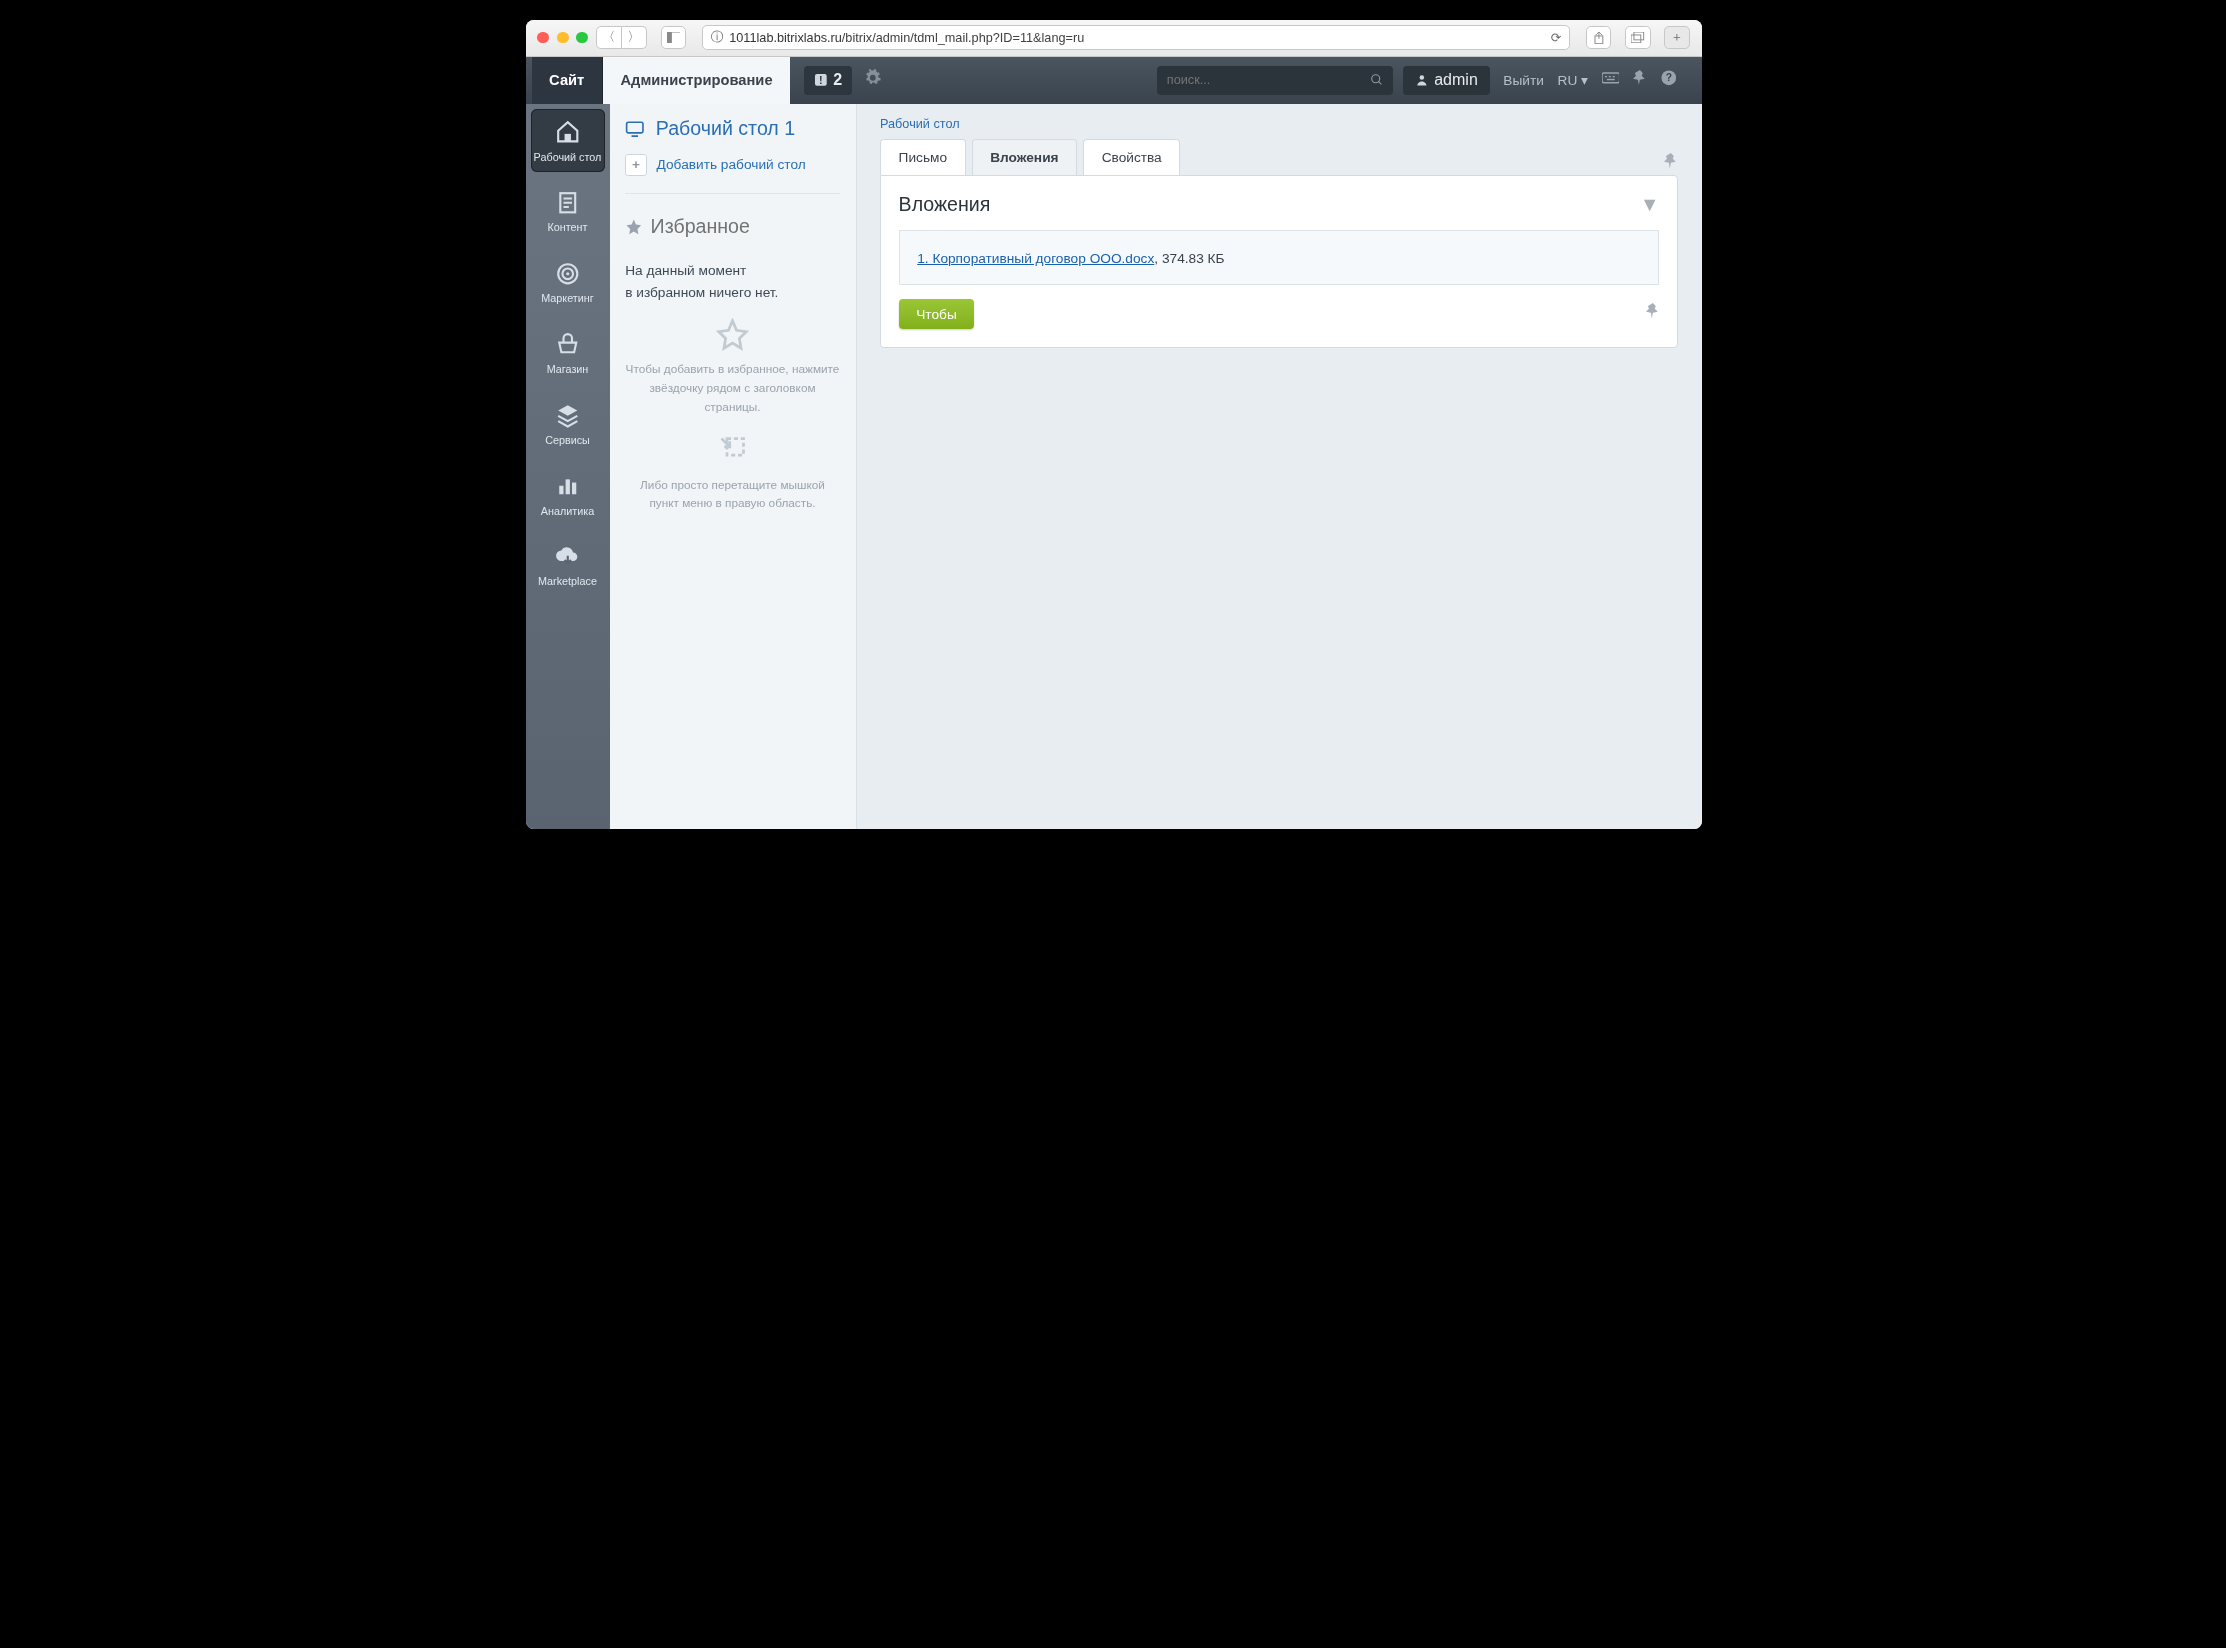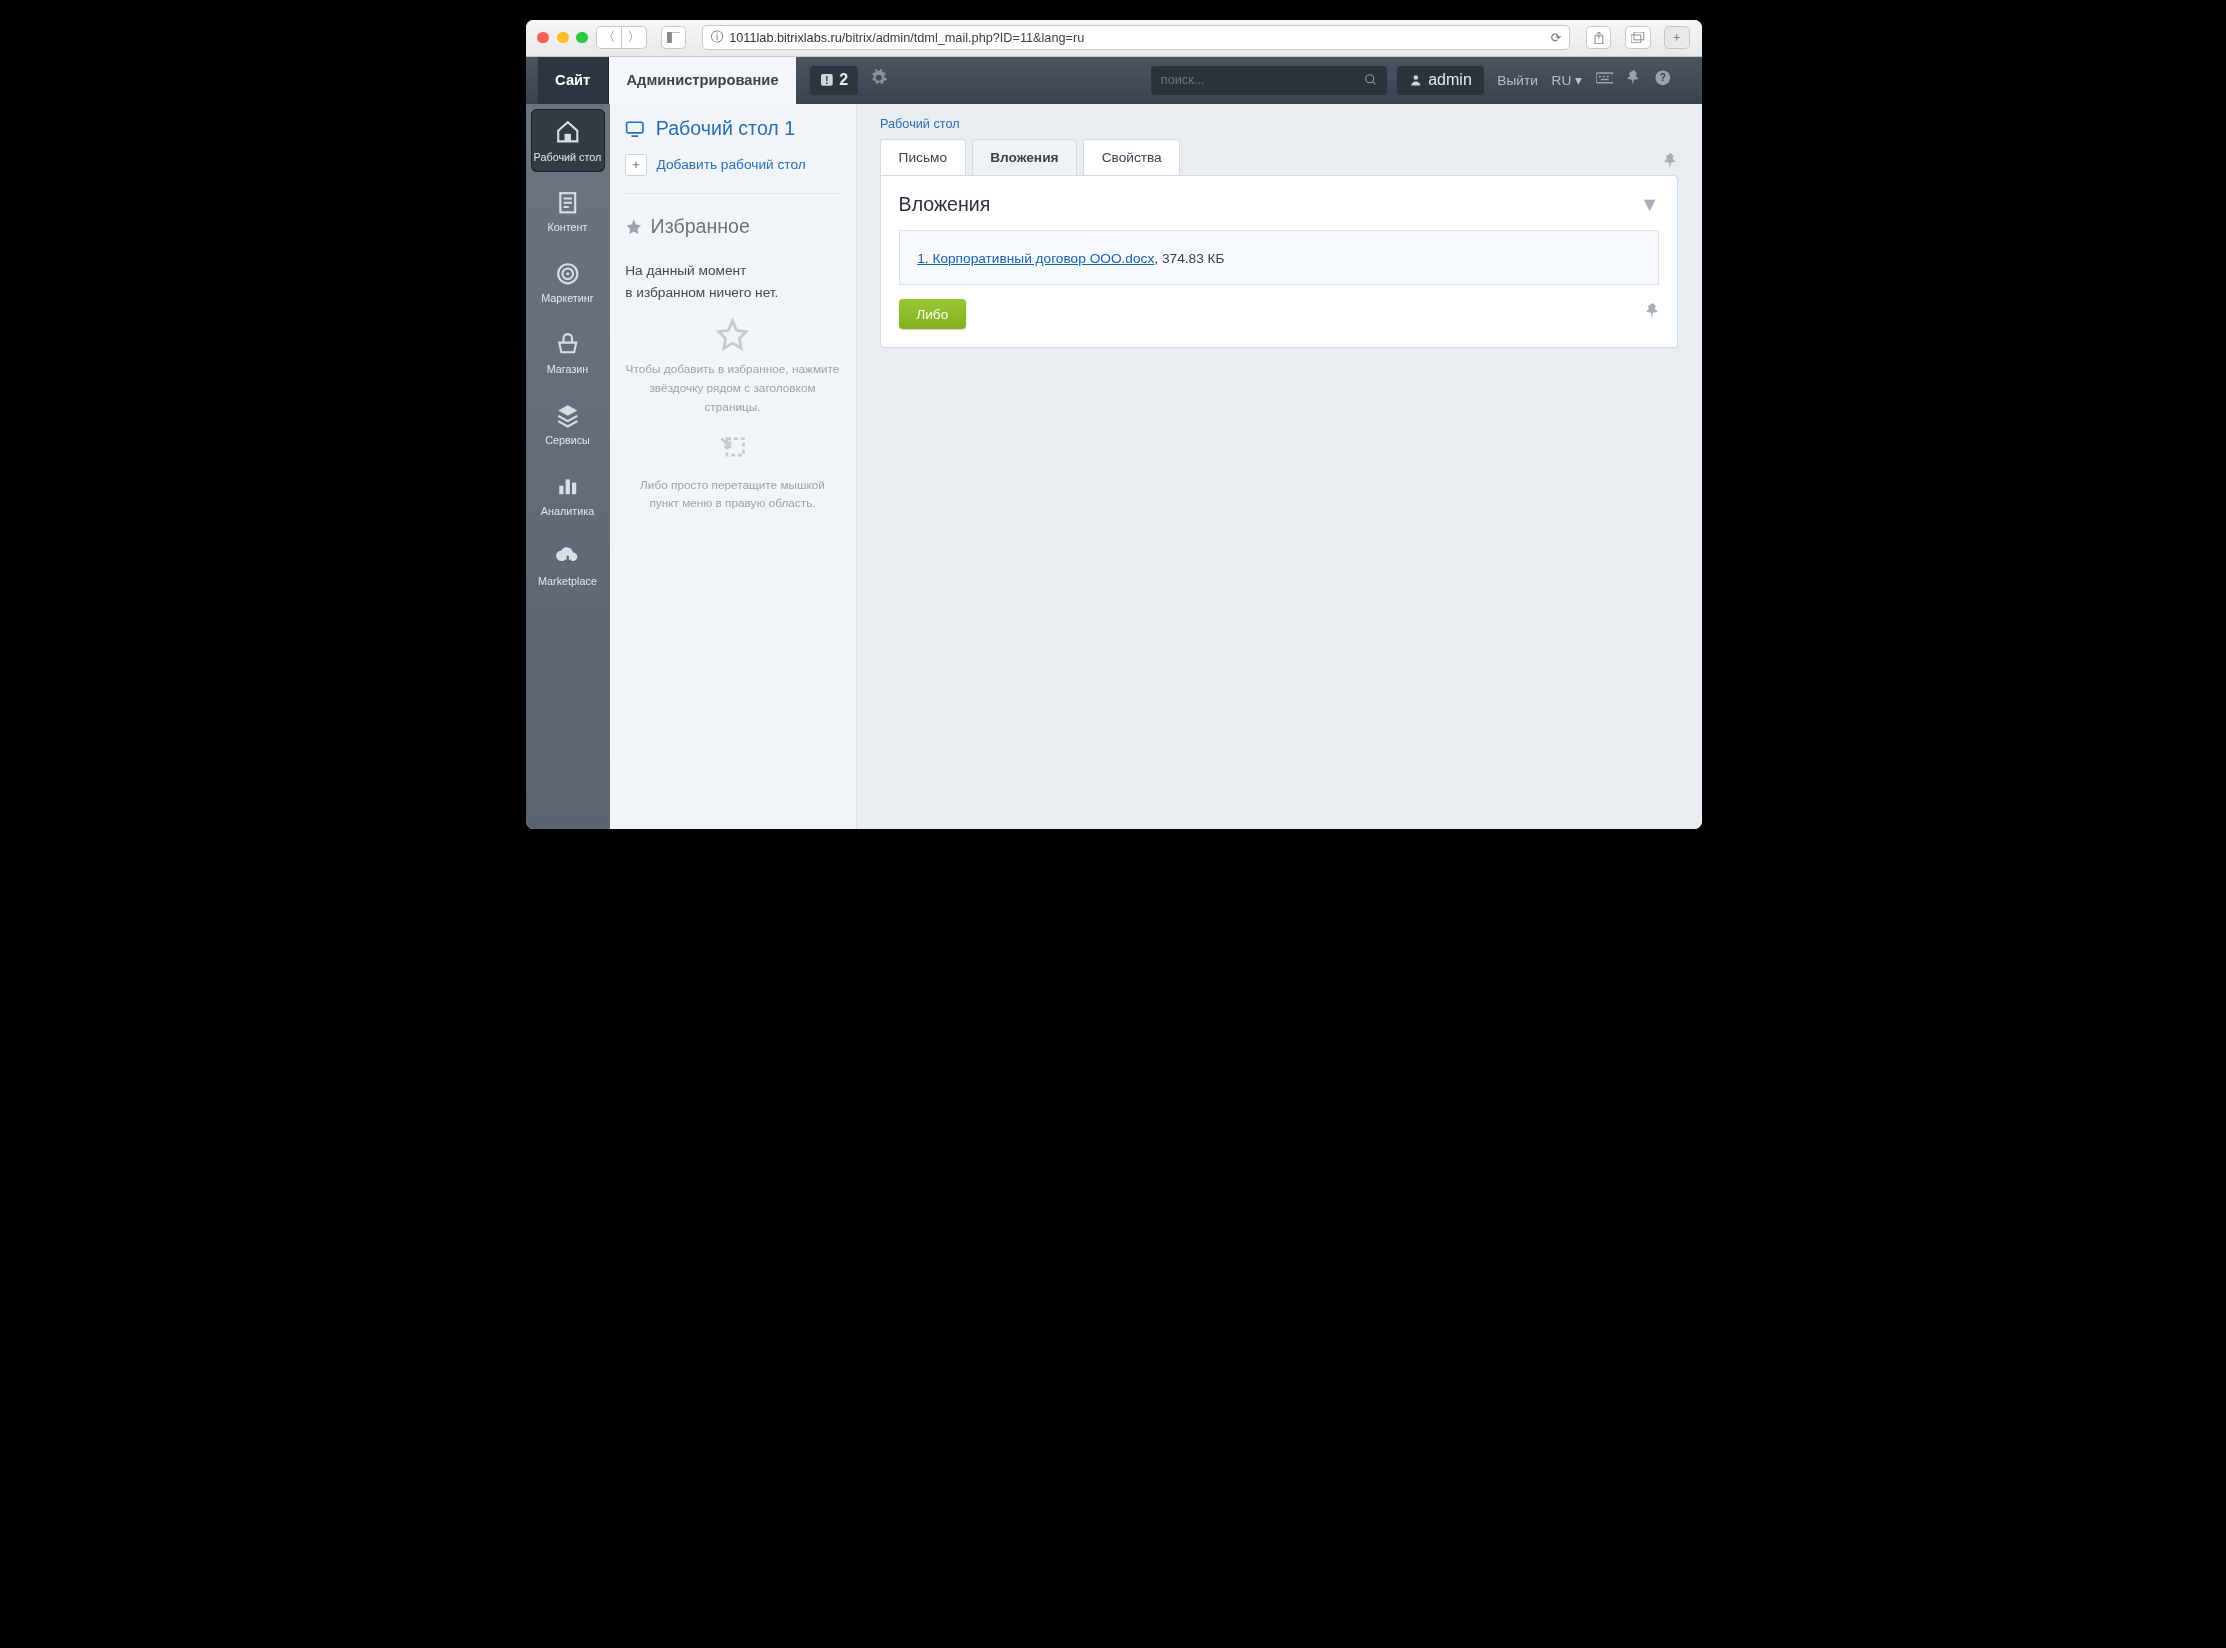--- a/index.html
+++ b/index.html
@@ -12,21 +12,21 @@
 .tb-btn { height:23.5px; min-width:25.5px; border:1px solid #c7c7c7; border-radius:4.9px; background:#fff; display:flex; align-items:center; justify-content:center; color:#6b6b6b; font-size:12.7px;}
 .tb-group{display:flex; gap:0;}
 .tb-group .tb-btn:first-child{border-radius:4.9px 0 0 4.9px;}
 .tb-group .tb-btn:last-child{border-radius:0 4.9px 4.9px 0; border-left:none;}
 .urlbar { flex:1; height:25.5px; background:#fff; border:1px solid #c7c7c7; border-radius:4.9px; margin:0 7.8px; display:flex; align-items:center; padding:0 7.8px; color:#6b6b6b; font-size:12.7px;}
 .urlbar .lock{margin-right:5.9px;}
 .urlhost{color:#333;}
 .urlrest{color:#404040;}
 .refresh{margin-left:auto;}
 .app { flex:1; display:flex; flex-direction:column; overflow:hidden;}
-.topbar { height:47px; background:linear-gradient(#4a5560,#3a434d); display:flex; align-items:center; padding:12px; color:#cfd6dd;}
+.topbar { height:47px; background:linear-gradient(#4a5560,#3a434d); display:flex; align-items:center; padding:6px; color:#cfd6dd;}
 .topbar .tab { padding:0 17.6px; height:47px; display:flex; align-items:center; font-size:14.7px; font-weight:600;}
 .topbar .tab.site { background:#2d3640; color:#fff; border-right:1px solid #1f262d;}
 .topbar .tab.admin { background:#f4f7f9; color:#3a434c;}
 .topbar .notif { margin-left:13.7px; height:29px; background:#2d353e; border-radius:3.9px; display:flex; align-items:center; padding:0 9.8px; gap:5.9px; color:#e7ecf0; font-weight:600;}
 .topbar .gear { margin-left:11.8px; color:#8e98a3;}
 .topbar .spacer{flex:1;}
 .search { width:236px; height:29px; background:#2b333b; border-radius:3.9px; display:flex; align-items:center; padding:0 9.8px; color:#9aa3ad; margin-right:9.8px;}
 .search input{flex:1; background:transparent; border:none; outline:none; color:#cfd6dd; font-size:12.7px;}
 .userbtn { height:29px; background:#2b333b; border-radius:3.9px; display:flex; align-items:center; padding:0 11.8px; gap:5.9px; color:#e7ecf0; margin-right:13.7px;}
 .tlink { color:#b7c0c9; font-size:13.7px; margin-right:13.7px;}
@@ -264,21 +264,21 @@
         </div>
         <div class="panel">
           <h3>
             <span>Вложения</span>
             <span class="chev">▼</span>
           </h3>
           <div class="filebox">
             <a class="filelink">1. Корпоративный договор ООО.docx</a><span class="filesize">, 374.83 КБ</span>
           </div>
           <div class="btnrow">
-            <button class="backbtn">Либо</button>
+            <button class="backbtn">Чтобы</button>
             <div class="pin">
               <svg width="13.7" height="17.6" viewBox="0 0 14 18">
                   <path d="M7 0l3 3-1 3 3 3-5 1-1 6-1-6-5-1 3-3-1-3z" fill="#a7b0b9"></path>
                 </svg>
             </div>
           </div>
         </div>
       </div>
     </div>
   </div>

